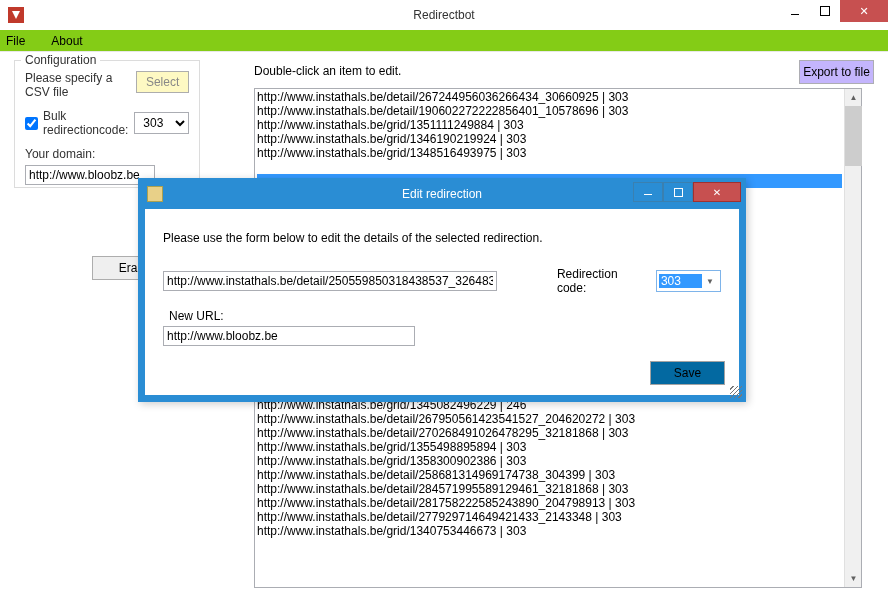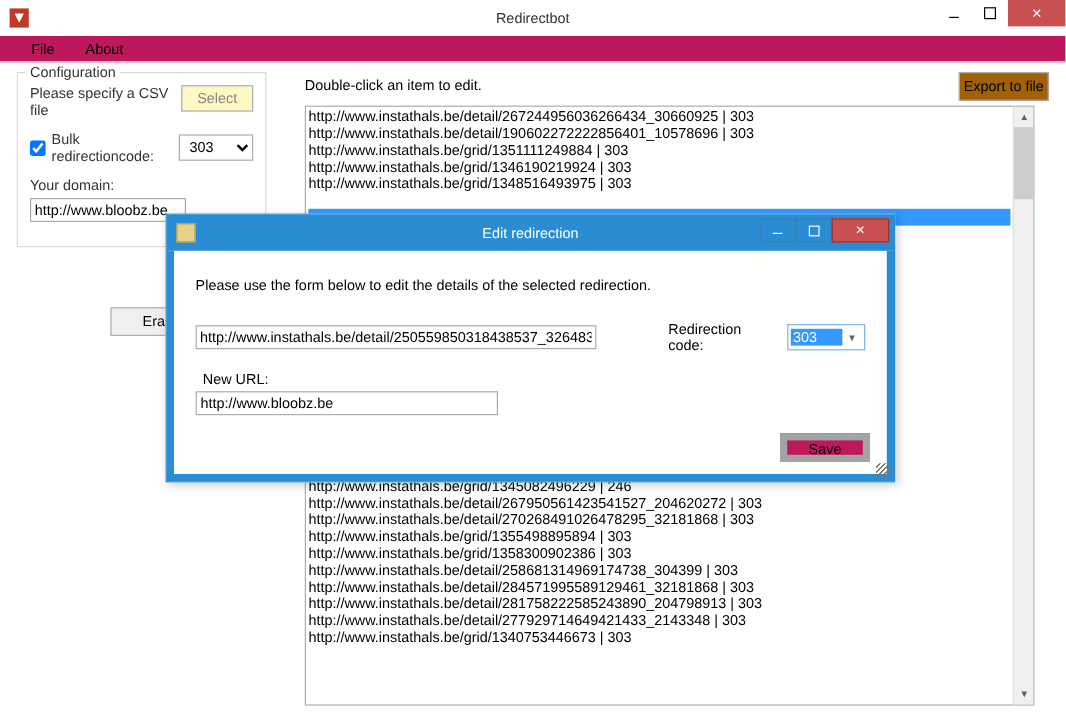--- a/index.html
+++ b/index.html
@@ -11,39 +11,39 @@
 .titlebar-icon { width: 16px; height: 16px; margin-left: 8px; background: #c0392b; position: relative; }
 .titlebar-icon::after { content: ''; position: absolute; width: 8px; height: 8px; background: #fff; top: 4px; left: 4px; clip-path: polygon(0 0, 100% 0, 50% 100%); }
 .titlebar-title { position: absolute; left: 50%; transform: translateX(-50%); font-size: 12px; color: #333; }
 .win-controls { position: absolute; right: 0; top: 0; display: flex; }
 .win-btn { width: 30px; height: 22px; display: flex; align-items: center; justify-content: center; font-size: 13px; font-family: Arial; cursor: pointer; }
 .win-btn.minimize::after { content: ''; width: 8px; height: 1px; background: #000; margin-top: 6px; }
 .win-btn.maximize::after { content: ''; width: 8px; height: 8px; border: 1px solid #000; }
 .win-btn.close { background: #c75050; color: #fff; width: 48px; }
 .win-btn.close::after { content: '✕'; font-size: 11px; }
 
-.menubar { height: 22px; display: flex; align-items: center; padding: 0 22px; gap: 18px; background: #be185d; border-bottom: 1px solid #e8e8e8; }
+.menubar { height: 22px; display: flex; align-items: center; padding: 0 2px; gap: 18px; background: #84cc16; border-bottom: 1px solid #e8e8e8; }
 .menu-item { font-size: 12px; color: #000; cursor: pointer; padding: 2px 4px; }
 
 .content { padding: 8px 14px; position: relative; }
 
-.config-group { border: 1px solid #dcdcdc; padding: 10px 10px 20px 10px; width: 208px; position: relative; }
+.config-group { border: 1px solid #dcdcdc; padding: 10px 10px 2px 10px; width: 186px; position: relative; }
 .config-group-title { position: absolute; top: -8px; left: 6px; background: #fff; padding: 0 4px; font-size: 12px; color: #333; }
 .config-row { display: flex; align-items: flex-start; gap: 8px; margin-bottom: 10px; }
 .config-label { font-size: 12px; color: #333; }
 .select-btn { width: 68px; height: 22px; border: 1px solid #adadad; background: #fef9c3; color: #888; font-size: 12px; cursor: default; }
 .checkbox-row { display: flex; align-items: center; gap: 5px; margin-bottom: 10px; }
 .checkbox { width: 13px; height: 13px; }
 .combo { width: 68px; height: 22px; border: 1px solid #abadb3; background: #fff; font-size: 12px; padding: 0 4px; }
 .domain-input { width: 130px; height: 20px; border: 1px solid #abadb3; padding: 0 3px; font-size: 12px; }
 
 .erase-btn { position: absolute; left: 92px; top: 204px; width: 85px; height: 24px; border: 1px solid #adadad; background: #efefef; font-size: 12px; cursor: pointer; text-align: center; line-height: 22px; }
 
 .instruction-label { position: absolute; left: 254px; top: 12px; font-size: 12px; }
-.export-btn { position: absolute; right: 14px; top: 8px; width: 75px; height: 24px; border: 1px solid #adadb3; background: #a16207; font-size: 12px; cursor: pointer; }
+.export-btn { position: absolute; right: 14px; top: 8px; width: 75px; height: 24px; border: 1px solid #adadb3; background: #c4b5fd; font-size: 12px; cursor: pointer; }
 
 .listbox-wrap { position: absolute; left: 254px; top: 36px; width: 608px; height: 500px; border: 1px solid #abadb3; background: #fff; display: flex; }
 .listbox { flex: 1; overflow: hidden; font-size: 12px; line-height: 14px; padding: 1px 2px; }
 .listbox-item { white-space: nowrap; font-size: 12px; line-height: 14px; }
 .listbox-item.selected { background: #3399ff; color: #fff; }
 .scrollbar { width: 17px; background: #f0f0f0; position: relative; border-left: 1px solid #e0e0e0; }
 .scroll-arrow { width: 17px; height: 17px; display: flex; align-items: center; justify-content: center; font-size: 8px; color: #606060; }
 .scroll-thumb { position: absolute; left: 0; width: 17px; background: #cdcdcd; }
 
 
@@ -62,21 +62,21 @@
 .dlg-text { font-size: 12px; margin-bottom: 22px; }
 .field-label { font-size: 12px; margin-bottom: 3px; margin-left: 6px; }
 .field-row { display: flex; align-items: center; margin-bottom: 14px; }
 .text-input { height: 20px; border: 1px solid #abadb3; padding: 0 3px; font-size: 12px; }
 .old-url-input { width: 350px; }
 .new-url-input { width: 252px; }
 .code-label { font-size: 12px; margin-left: 60px; margin-right: 10px; }
 .code-combo { width: 68px; height: 22px; border: 1px solid #7eb4ea; background: #fff; font-size: 12px; padding: 0 2px; position: relative; display: flex; align-items: center; }
 .code-combo-val { background: #3399ff; color: #fff; padding: 0 2px; flex: 1; }
 .code-combo-arrow { width: 16px; text-align: center; font-size: 8px; color: #606060; }
-.save-btn { position: absolute; right: 14px; bottom: 10px; width: 75px; height: 24px; border: 6px solid #a3a3a3; background: #be185d; font-size: 12px; cursor: pointer; }
+.save-btn { position: absolute; right: 14px; bottom: 10px; width: 75px; height: 24px; border: 1px solid #a3a3a3; background: #0369a1; font-size: 12px; cursor: pointer; }
 .resize-grip { position: absolute; right: -3px; bottom: -3px; width: 12px; height: 12px; background: repeating-linear-gradient(135deg, transparent, transparent 2px, #777 2px, #777 3px); }
 </style>
 </head>
 <body>
 
 <div class="main-window">
   <div class="titlebar">
     <div class="titlebar-icon"></div>
     <div class="titlebar-title">Redirectbot</div>
     <div class="win-controls">

